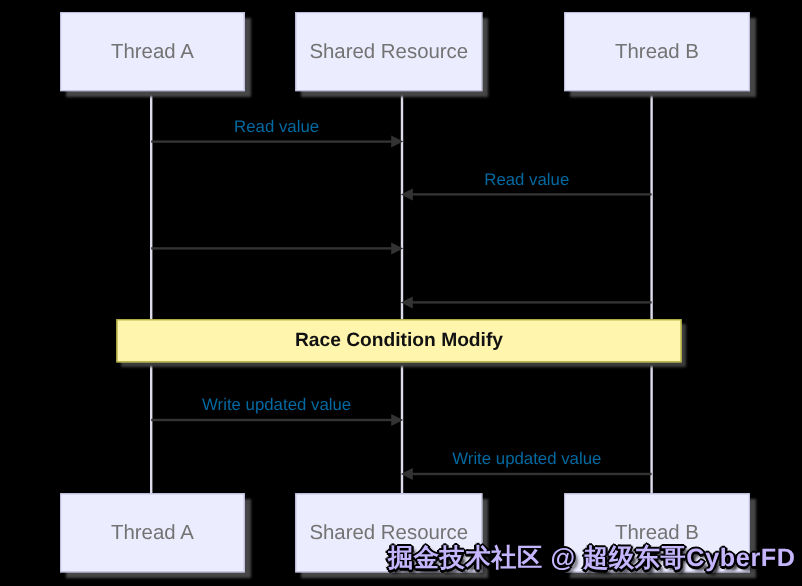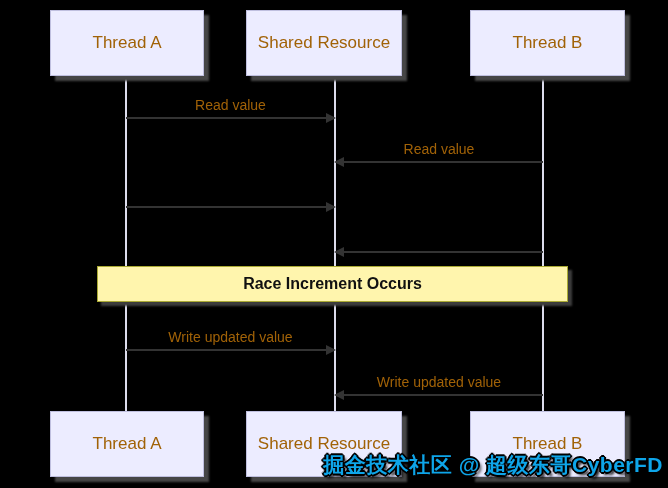--- a/index.html
+++ b/index.html
@@ -7,50 +7,50 @@
     position:relative;width:668px;height:488px;background:#000;
     font-family:"Liberation Sans","DejaVu Sans",sans-serif;overflow:hidden;
   }
   
   .lifeline{position:absolute;top:74px;height:338px;width:2px;background:#dcdcec;z-index:0;}
   .ll-a{left:125px}.ll-s{left:334px}.ll-b{left:542px}
   
   .actor{
     position:absolute;height:64px;background:#ececff;border:1px solid #bfbfdf;
     box-shadow:5px 5px 2px #464646;display:flex;align-items:center;justify-content:center;
-    color:#a16207;font-size:17px;z-index:1;
+    color:#737373;font-size:17px;z-index:1;
   }
   .a-top{top:10px}.a-bot{top:411px}
   .pos-a{left:50px;width:152px}
   .pos-s{left:246px;width:154px}
   .pos-b{left:470px;width:153px}
   
   .msg-label{
-    position:absolute;height:18px;line-height:18px;font-size:14px;color:#a16207;
+    position:absolute;height:18px;line-height:18px;font-size:14px;color:#0369a1;
     text-align:center;z-index:1;white-space:nowrap;
   }
   .lab-as{left:126px;width:209px}
   .lab-bs{left:335px;width:208px}
   .msg-line{position:absolute;height:2px;background:#333;z-index:1;}
   .line-as{left:126px;width:202px}
   .line-bs{left:342px;width:201px}
   .head{position:absolute;width:0;height:0;border-top:5px solid transparent;border-bottom:5px solid transparent;z-index:1;}
   .head-r{border-left:10px solid #333;left:326px;}
   .head-l{border-right:10px solid #333;left:334px;}
   
   .note{
     position:absolute;left:97px;top:266px;width:469px;height:34px;
     background:#fff5ad;border:1px solid #aaaa33;box-shadow:4px 4px 2px #3c3c3c;
     display:flex;align-items:center;justify-content:center;
     color:#111;font-size:16px;font-weight:600;z-index:2;
   }
   
   .watermark{
     position:absolute;top:451px;right:5px;z-index:5;
-    font-size:21px;font-weight:700;color:#0ea5e9;letter-spacing:.5px;white-space:nowrap;
+    font-size:21px;font-weight:700;color:#c4b5fd;letter-spacing:.5px;white-space:nowrap;
     text-shadow:-2px 0 #000,2px 0 #000,0 -2px #000,0 2px #000,
                 -1px -1px #000,1px 1px #000,-1px 1px #000,1px -1px #000,3px 3px 3px #000;
   }
 </style>
 </head>
 <body>
 
 <div class="canvas">
 
   <div class="lifeline ll-a"></div>
@@ -75,21 +75,21 @@
   <div class="msg-line line-bs" style="top:161px"></div>
   <div class="head head-l" style="top:157px"></div>
 
   <div class="msg-line line-as" style="top:206px"></div>
   <div class="head head-r" style="top:202px"></div>
 
   <div class="msg-line line-bs" style="top:251px"></div>
   <div class="head head-l" style="top:247px"></div>
 
   <div class="note">
-    <span>Race Increment Occurs</span>
+    <span>Race Condition Modify</span>
   </div>
 
   <div class="msg-label lab-as" style="top:328px">Write updated value</div>
   <div class="msg-line line-as" style="top:349px"></div>
   <div class="head head-r" style="top:345px"></div>
 
   <div class="msg-label lab-bs" style="top:373px">Write updated value</div>
   <div class="msg-line line-bs" style="top:394px"></div>
   <div class="head head-l" style="top:390px"></div>
 

